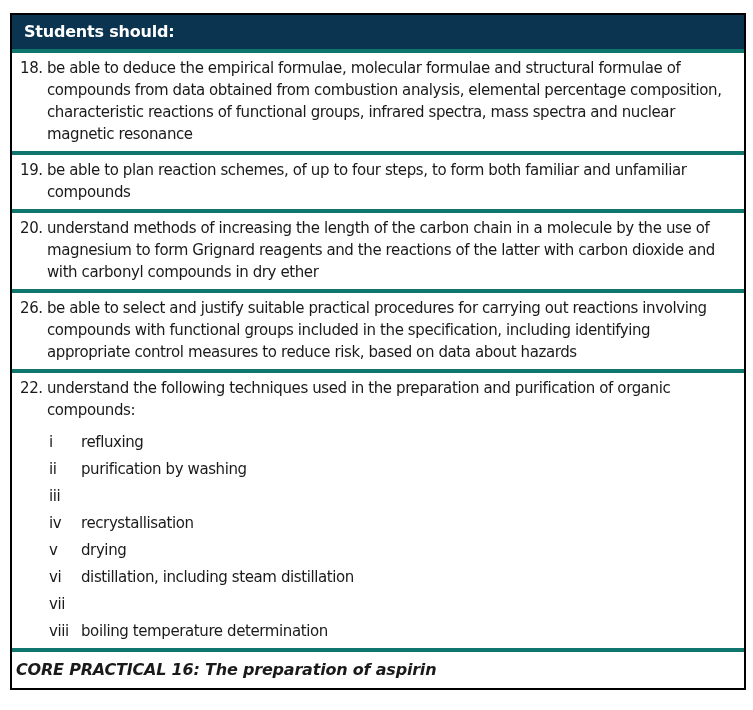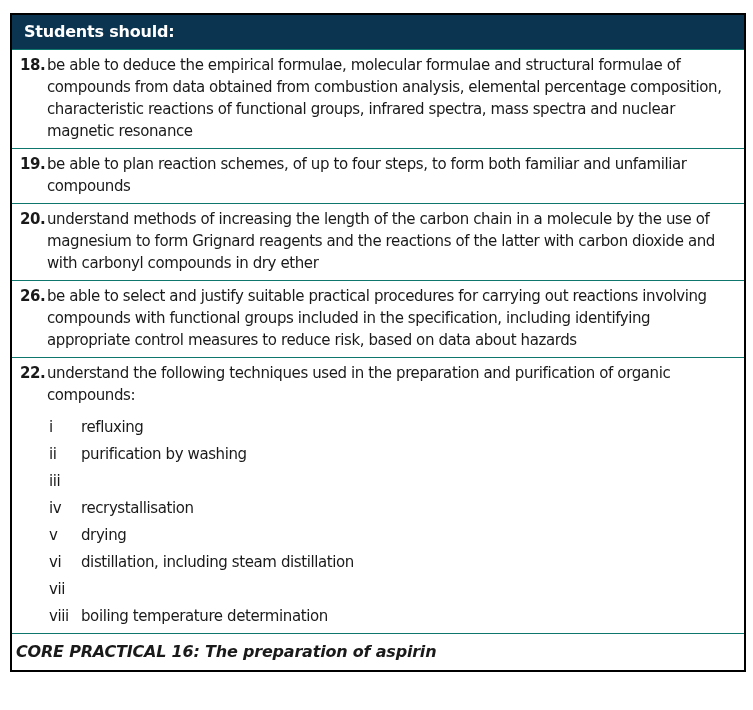--- a/index.html
+++ b/index.html
@@ -14,21 +14,21 @@
   }
   .page {
     box-sizing: border-box;
     width: 753px;
     padding: 13px 7px 0 10px;
   }
   .spec-table {
     border: 2px solid #000000;
   }
   .row {
-    border-bottom: 1px solid #0f766e;
+    border-bottom: 4px solid #0f766e;
     box-sizing: border-box;
   }
   .row-header {
     background: #0B3450;
     color: #ffffff;
     font-weight: bold;
     font-size: 16px;
     line-height: 20px;
     padding: 7px 12px;
     letter-spacing: -0.2px;
@@ -43,21 +43,20 @@
   .row-item {
     display: flex;
     font-size: 15px;
     line-height: 22px;
     letter-spacing: -0.4px;
     padding: 4px 8px 6px 8px;
   }
   .row-item .num {
     width: 27px;
     flex-shrink: 0;
-    font-weight: bold;
   }
   .row-item .txt-wrap {
     flex: 1;
   }
   .sublist {
     margin-top: 10px;
     margin-left: 2px;
   }
   .subitem {
     display: flex;

